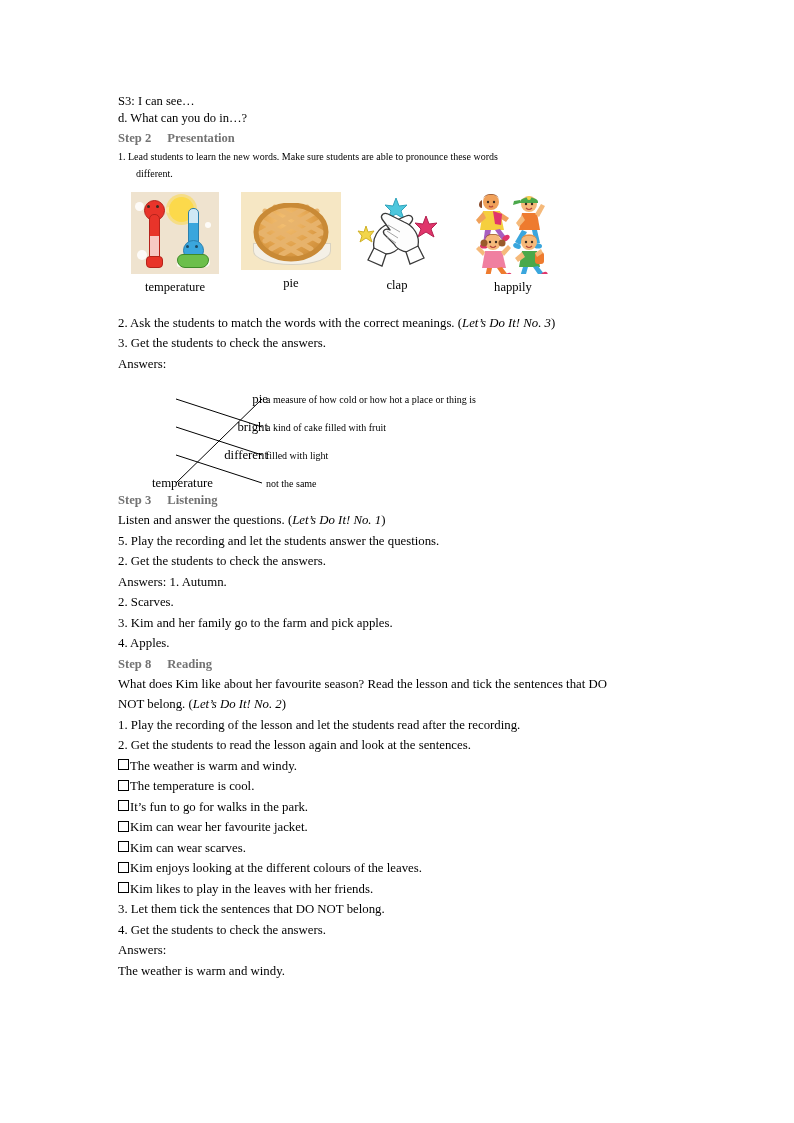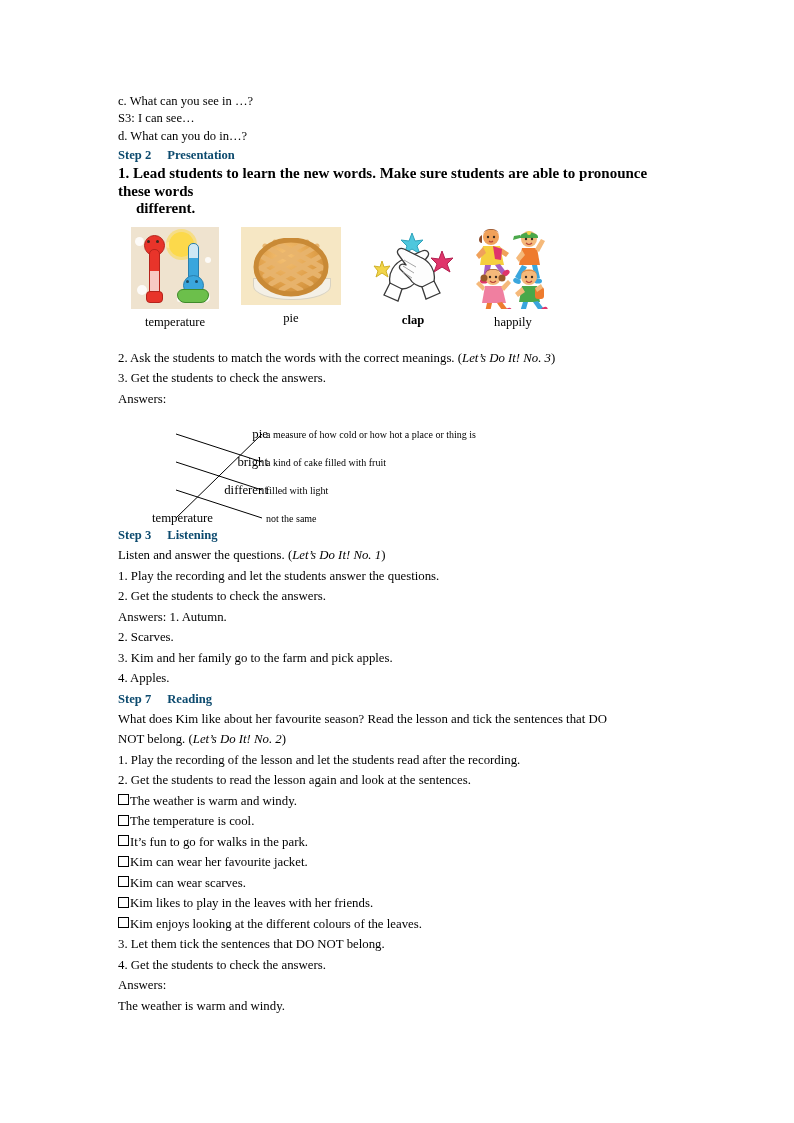--- a/index.html
+++ b/index.html
@@ -34,35 +34,34 @@
     font-size: 12.6px;
     line-height: 17.4px;
     white-space: pre;
   }
 
   
   .step-heading {
     font-weight: bold;
     font-size: 12.6px;
     line-height: 19px;
-    color: #0c4a6e;
+    color: #737373;
     margin-top: 1px;
     font-family: Liberation Serif, serif;
   }
   .step-heading .step-label { margin-right: 16px; }
 
   
   .line {
     font-size: 12.8px;
     line-height: 20.5px;
   }
   .line-tight {
-    font-size: 15px;
+    font-size: 10px;
     line-height: 17.5px;
-    font-weight: bold;
   }
   .indent-wrap { padding-left: 18px; }
   i, .ital { font-style: italic; }
 
   
   .picture-row {
     position: relative;
     height: 104px;
     margin-top: 9px;
   }
@@ -202,21 +201,20 @@
     vertical-align: -0.5px;
   }
 </style>
 </head>
 <body>
 
 <div class="page">
   <div class="content">
 
     <div>
-      <div class="dialogue-line">c. What can you see in …?</div>
       <div class="dialogue-line">S3: I can see…</div>
       <div class="dialogue-line">d. What can you do in…?</div>
     </div>
 
     <div class="step-heading">
       <span class="step-label">Step 2</span><span>Presentation</span>
     </div>
 
     <div class="line-tight">1. Lead students to learn the new words. Make sure students are able to pronounce these words</div>
     <div class="line-tight indent-wrap">different.</div>
@@ -273,21 +271,21 @@
                   <line x1="54" y1="4" x2="8" y2="30"></line>
                 </g>
                 <ellipse cx="38" cy="29" rx="35" ry="27" fill="none" stroke="#c98a36" stroke-width="5"></ellipse>
               </svg>
             </div>
           </div>
         </div>
         <div class="pic-caption">pie</div>
       </div>
 
-      <div class="pic-cell" style="left:252px;font-weight:bold;">
+      <div class="pic-cell" style="left:236px;">
         <div class="pic-frame">
           <div class="clap-bg">
             <svg width="86" height="80" viewBox="0 0 86 80" aria-hidden="true">
 
               <polygon points="42,6 45,14 53,13 47,19 50,27 42,22 34,27 37,19 31,13 39,14" fill="#4ec7dd" stroke="#2fa3bb" stroke-width="1"></polygon>
               <polygon points="72,24 75,32 83,31 77,37 80,45 72,40 64,45 67,37 61,31 69,32" fill="#e0356b" stroke="#b3204f" stroke-width="1"></polygon>
               <polygon points="12,34 14,40 20,39 16,44 18,50 12,46 6,50 8,44 4,39 10,40" fill="#f2d54a" stroke="#d0b128" stroke-width="1"></polygon>
 
               <path d="M20,56 C18,46 24,36 34,32 L52,24 C56,22 60,25 58,29 L50,40
                        C54,38 58,40 56,44 L46,54 C44,58 38,62 32,62 L24,64 Z" fill="#ffffff" stroke="#3a3a3a" stroke-width="1.3" stroke-linejoin="round"></path>
@@ -416,44 +414,44 @@
         </g>
       </svg>
     </div>
 
     <div class="step-heading">
       <span class="step-label">Step 3</span><span>Listening</span>
     </div>
 
     <div class="line"><span>Listen and answer the questions. (</span><i>Let’s Do It! No. 1</i><span>)</span></div>
 
-    <div class="line">1. Play the recording and let the students answer the questions.</div>
+    <div class="line">5. Play the recording and let the students answer the questions.</div>
     <div class="line">2. Get the students to check the answers.</div>
     <div class="line">Answers: 1. Autumn.</div>
     <div class="line">2. Scarves.</div>
     <div class="line">3. Kim and her family go to the farm and pick apples.</div>
     <div class="line">4. Apples.</div>
 
     <div class="step-heading">
-      <span class="step-label">Step 7</span><span>Reading</span>
+      <span class="step-label">Step 8</span><span>Reading</span>
     </div>
 
     <div class="line">What does Kim like about her favourite season? Read the lesson and tick the sentences that DO</div>
     <div class="line"><span>NOT belong. (</span><i>Let’s Do It! No. 2</i><span>)</span></div>
 
     <div class="line">1. Play the recording of the lesson and let the students read after the recording.</div>
     <div class="line">2. Get the students to read the lesson again and look at the sentences.</div>
 
     <div class="check-line"><span class="checkbox-glyph"></span><span>The weather is warm and windy.</span></div>
     <div class="check-line"><span class="checkbox-glyph"></span><span>The temperature is cool.</span></div>
     <div class="check-line"><span class="checkbox-glyph"></span><span>It’s fun to go for walks in the park.</span></div>
     <div class="check-line"><span class="checkbox-glyph"></span><span>Kim can wear her favourite jacket.</span></div>
     <div class="check-line"><span class="checkbox-glyph"></span><span>Kim can wear scarves.</span></div>
+    <div class="check-line"><span class="checkbox-glyph"></span><span>Kim enjoys looking at the different colours of the leaves.</span></div>
     <div class="check-line"><span class="checkbox-glyph"></span><span>Kim likes to play in the leaves with her friends.</span></div>
-    <div class="check-line"><span class="checkbox-glyph"></span><span>Kim enjoys looking at the different colours of the leaves.</span></div>
 
     <div class="line">3. Let them tick the sentences that DO NOT belong.</div>
     <div class="line">4. Get the students to check the answers.</div>
     <div class="line">Answers:</div>
     <div class="line">The weather is warm and windy.</div>
 
   </div>
 </div>
 
 </body></html>

